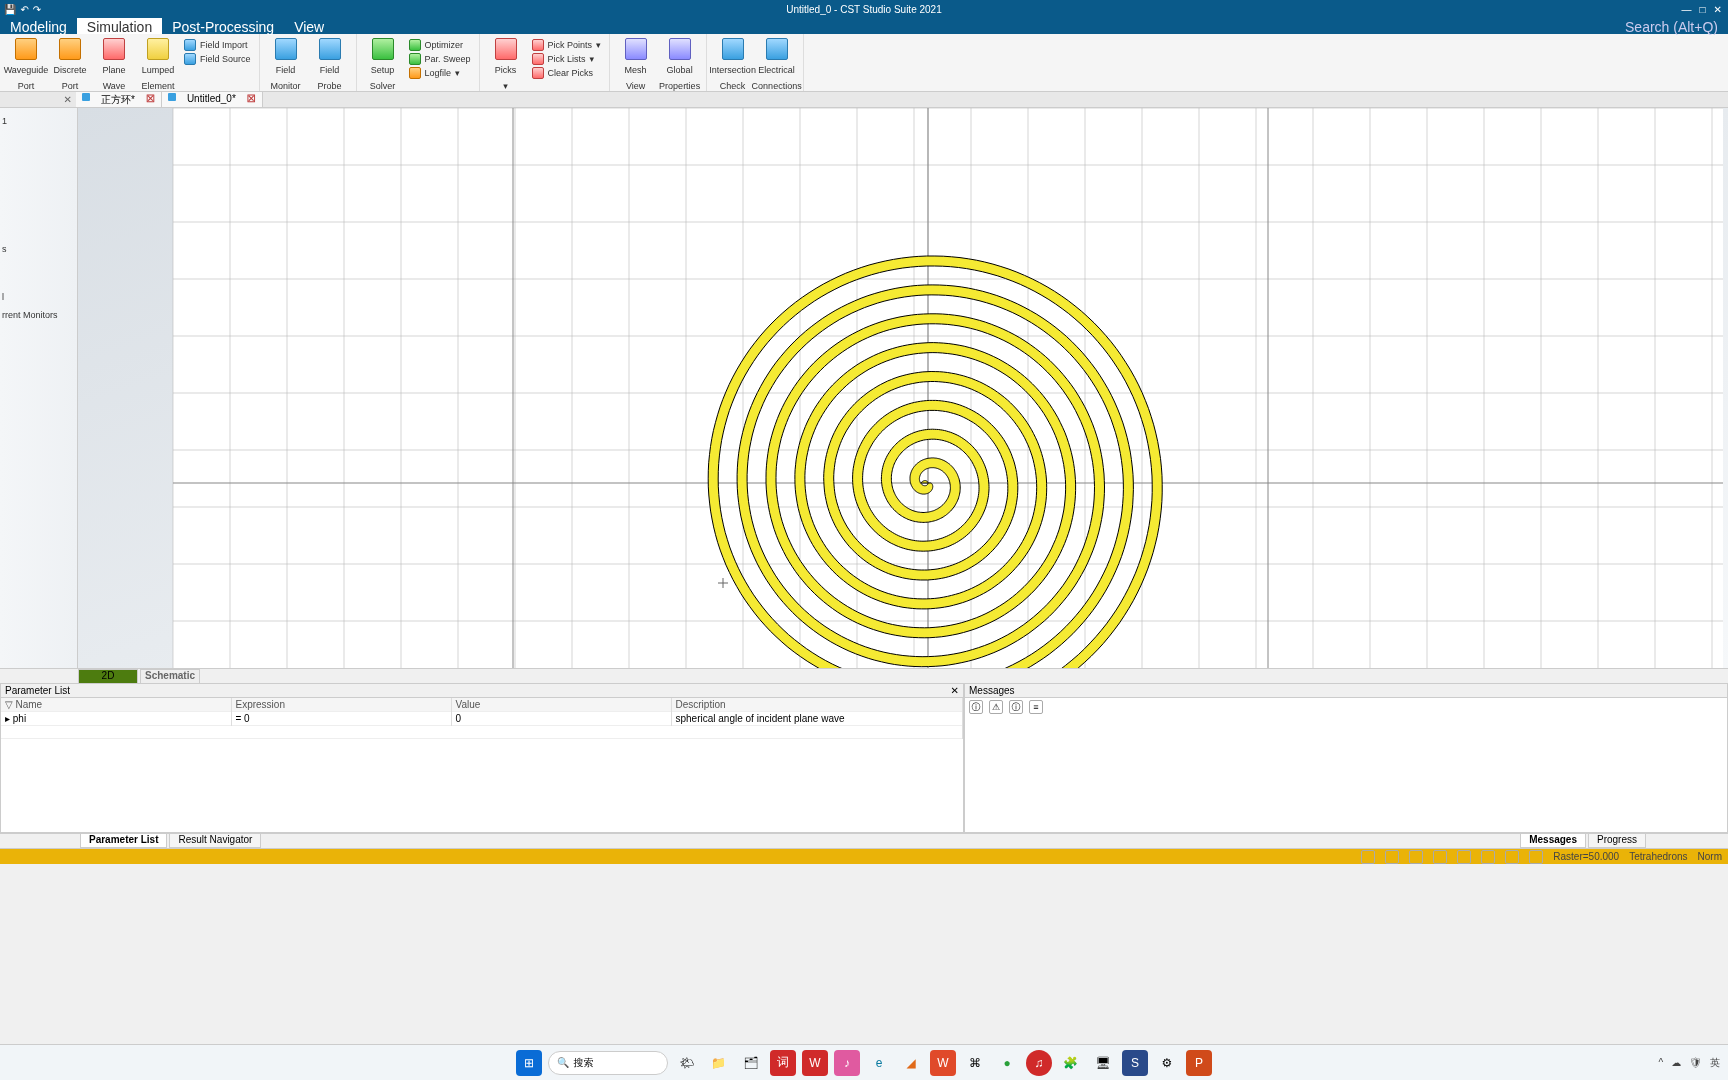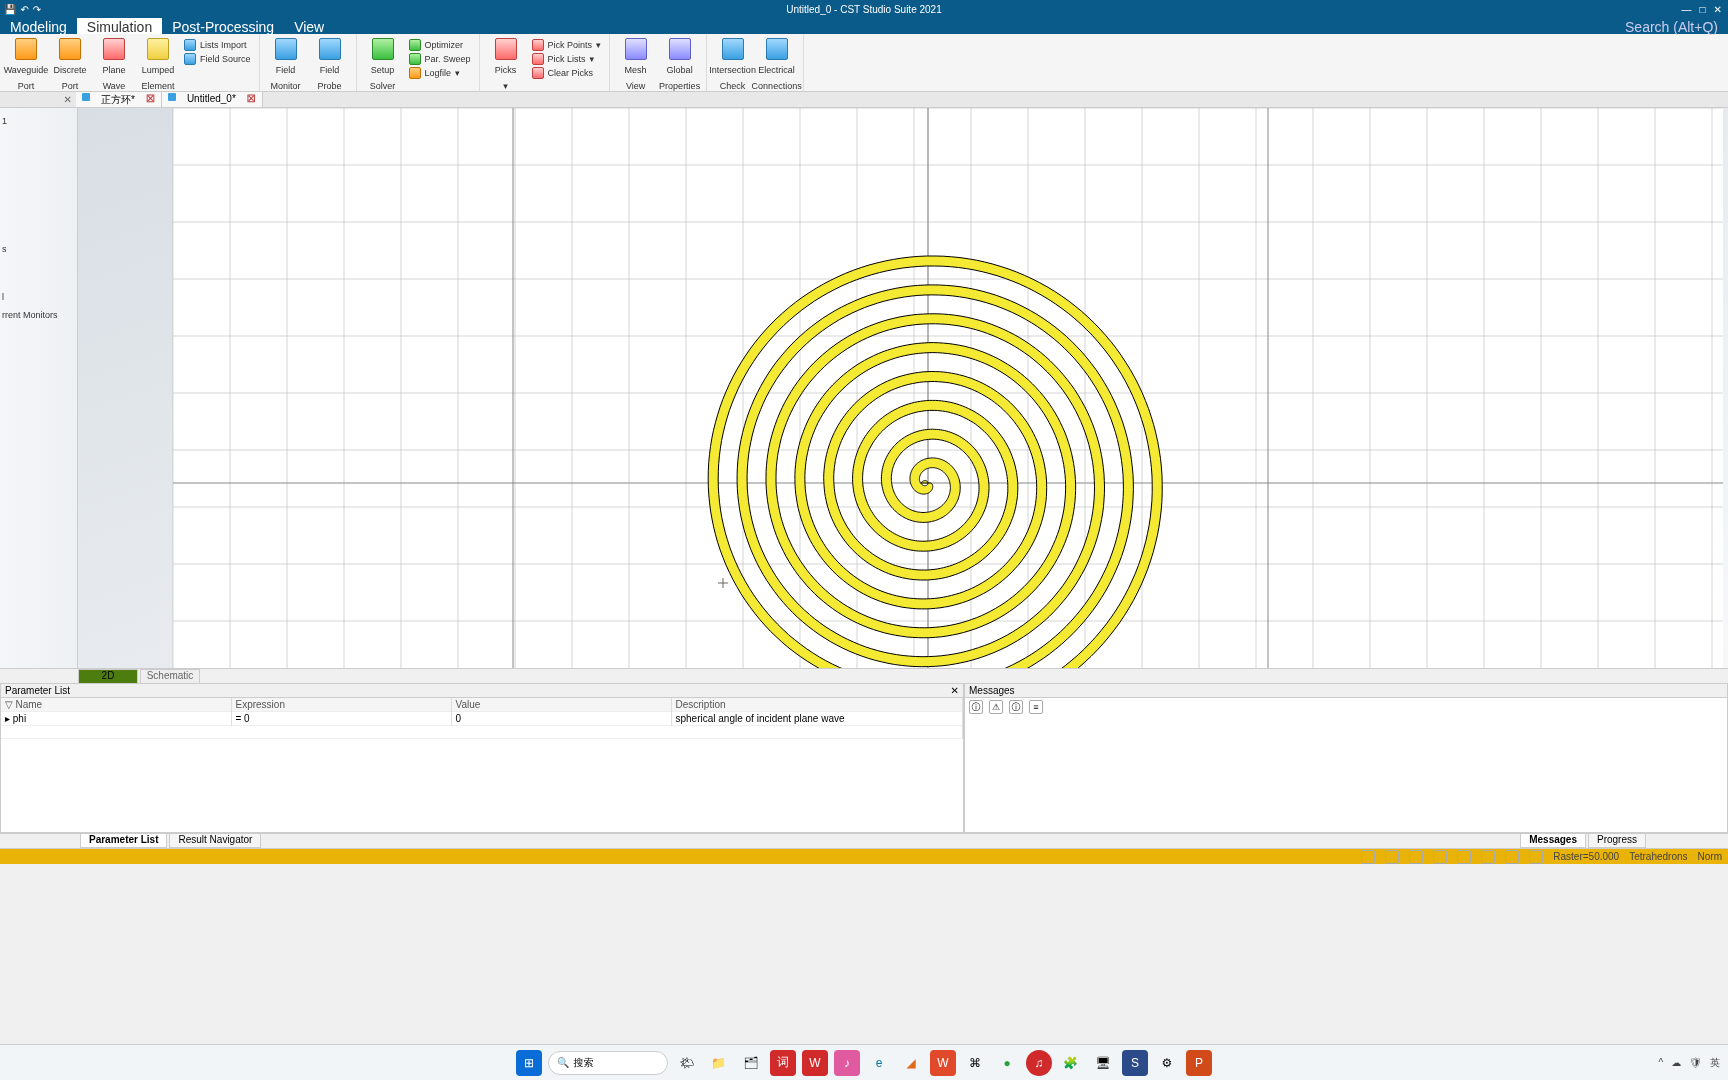--- a/index.html
+++ b/index.html
@@ -51,21 +51,21 @@
 .navtree div { padding: 4px 0; white-space: normal; }
 .viewport { flex:1; position:relative; background: linear-gradient(to bottom right,#d8dee4,#f6f8fa); overflow:hidden; }
 .grid line { stroke:#bbb; stroke-width:0.6; }
 .grid line.axis { stroke:#888; stroke-width:1.2; }
 .spiral path { fill:none; stroke:#000; stroke-width:1; }
 .spiral .fillarea { fill:#f5ea33; stroke:#000; stroke-width:1; }
 
 
 .viewtabs { height:15px; background:#f0f0f0; border-top:1px solid #ccc; display:flex; font-size:10px; padding-left: 78px; }
 .viewtabs .vt { width:60px; text-align:center; border:1px solid #ccc; border-bottom:none; background:#4d7c0f; margin-right:2px; cursor:pointer; }
-.viewtabs .vt.inactive { background:#eee; color:#666; }
+.viewtabs .vt.inactive { background:#eee; color:#666;font-weight:bold; }
 
 
 .panels { display:flex; height: 150px; }
 .parampanel { width: 964px; border:1px solid #ccc; display:flex; flex-direction:column; background:#fff; }
 .panelhdr { font-size:10px; background:#f0f0f0; border-bottom:1px solid #ccc; padding:1px 4px; display:flex; }
 .panelhdr .x { margin-left:auto; cursor:pointer; }
 .paramtable { width:100%; border-collapse: collapse; font-size:10px; }
 .paramtable th, .paramtable td { border-right:1px solid #ddd; padding:1px 4px; text-align:left; height:13px; overflow:hidden; }
 .paramtable th { background:#f5f5f5; font-weight:normal; color:#555; }
 .paramtable tr { border-bottom:1px solid #eee; }
@@ -130,21 +130,21 @@
       <div class="bigbtn">
           <span class="ico ico-wave"></span>
           <span>Plane
 Wave</span>
         </div>
       <div class="bigbtn"><span class="ico ico-yel"></span><span>Lumped
 Element</span>▾</div>
       <div class="smallbtn-col">
         <div class="smallbtn">
             <span class="sico ico-cube"></span>
-            <span>Lists Import</span>
+            <span>Field Import</span>
           </div>
         <div class="smallbtn">
             <span class="sico ico-cube"></span>
             <span>Field Source</span>
           </div>
       </div>
     </div>
     <div class="rgroup-label">Sources and Loads</div>
   </div>
 

